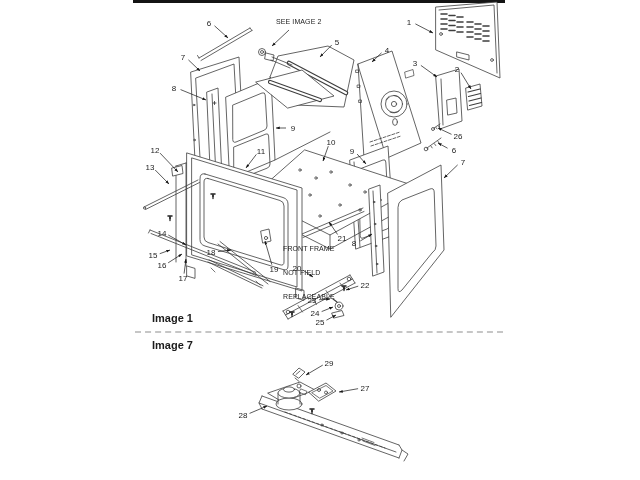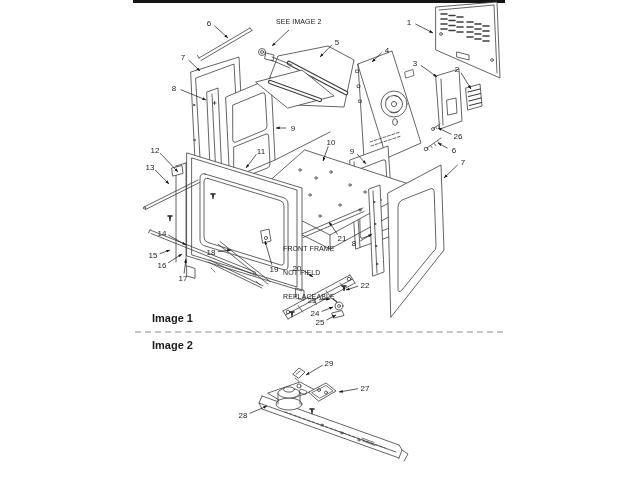--- a/index.html
+++ b/index.html
@@ -326,14 +326,14 @@
   <div class="lbl note" style="left:276px;top:18px">SEE IMAGE 2</div>
 
   <div class="lbl warning" style="left:283px;top:229px">
     <div>FRONT FRAME</div>
     <div>NOT FIELD</div>
     <div>REPLACEABLE</div>
   </div>
 
   <div class="lbl section" style="left:152px;top:312px">Image 1</div>
 
-  <div class="lbl section" style="left:152px;top:339px">Image 2</div>
+  <div class="lbl section" style="left:152px;top:339px">Image 7</div>
 </div>
 
 </body></html>

